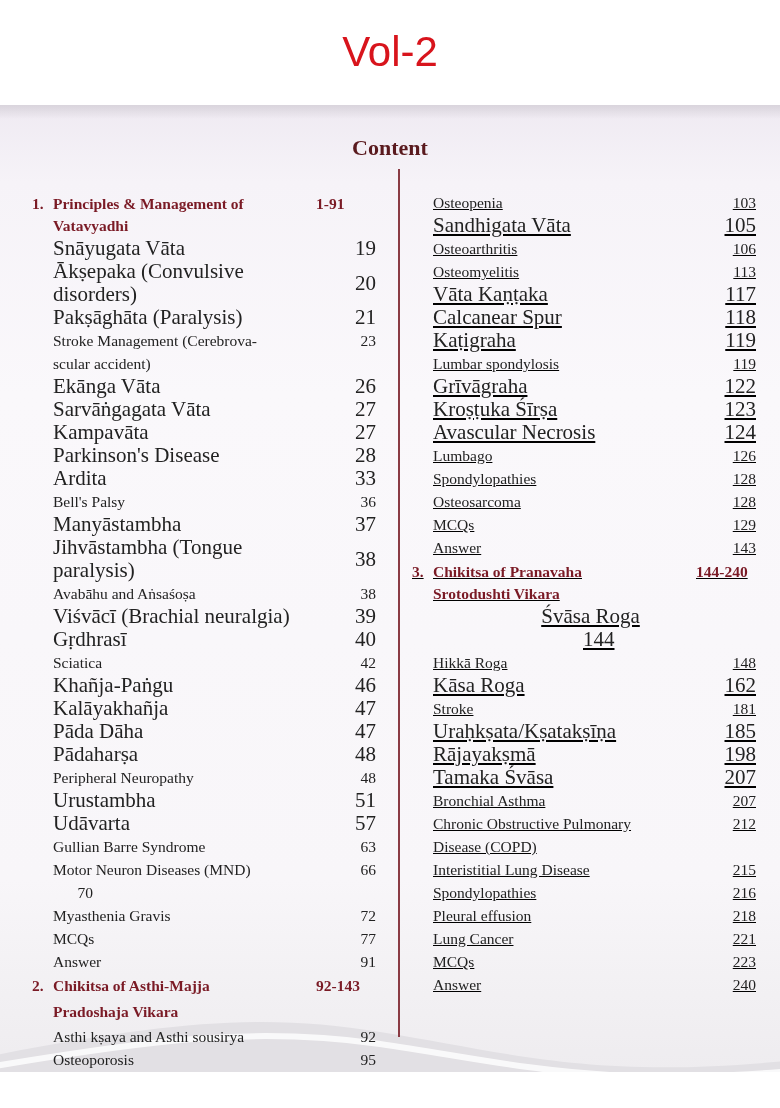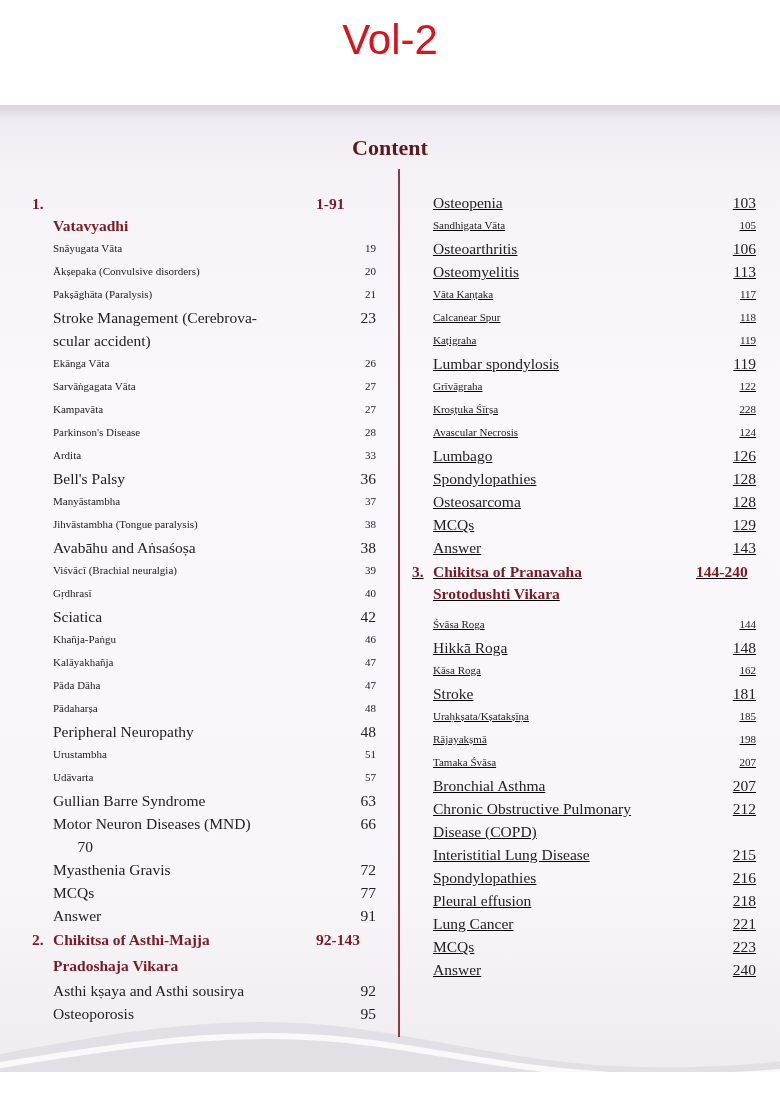--- a/index.html
+++ b/index.html
@@ -2,21 +2,21 @@
 <html><head>
 <meta charset="utf-8">
 <style>
   html, body { margin: 0; padding: 0; }
   body {
     width: 780px; height: 1108px; position: relative; overflow: hidden;
     background: #ffffff;
     font-family: "Liberation Serif", "DejaVu Serif", serif;
   }
   .vol-title {
-    position: absolute; left: 0; top: 16px; width: 780px; text-align: center;
+    position: absolute; left: 0; top: 28px; width: 780px; text-align: center;
     font-family: "Liberation Sans", "DejaVu Sans", sans-serif;
     font-size: 42px; color: #d8141c; letter-spacing: 0px;
   }
   .page-scan {
     position: absolute; left: 0; top: 105px; width: 780px; height: 967px;
     background: linear-gradient(180deg, #efeaf2 0%, #f6f3f8 8%, #faf8fb 30%, #f8f6f9 80%, #eeecef 100%);
     overflow: hidden;
   }
   .page-scan::before {
     content: ""; position: absolute; left: 0; top: 0; width: 100%; height: 14px;
@@ -33,21 +33,21 @@
   .col-left { left: 32px; width: 344px; }
   .col-right { left: 412px; width: 344px; text-decoration: underline; }
   .divider {
     position: absolute; left: 398px; top: 64px; width: 2px; height: 868px;
     background: #8a3b44;
   }
   .row { display: flex; justify-content: space-between; align-items: flex-start; }
   .item { padding-left: 21px; color: #222; font-size: 15.5px; line-height: 23px; }
   .item .label { flex: 1; padding-right: 8px; }
   .item .page { text-align: right; min-width: 40px; }
-  .item.lg { font-size: 11px; align-items: center; }
+  .item.lg { font-size: 21px; align-items: center; }
   .section { color: #7a1a25; font-weight: bold; font-size: 15.5px; line-height: 22px; }
   .section .num { display: inline-block; width: 21px; }
   .section .label { flex: 1; }
   .section .label-inner { display: flex; }
   .section .page { text-align: left; min-width: 60px; }
   .section.spaced { line-height: 26px; }
 </style>
 </head>
 <body>
 
@@ -61,20 +61,21 @@
 
   <div class="content-heading">Content</div>
 
   <div class="divider"></div>
 
   <div class="column col-left">
     <div class="row section">
       <div class="label">
         <div class="label-inner">
           <span class="num">1.</span>
+          <span>Principles &amp; Management of</span>
         </div>
         <div style="padding-left:21px">Vatavyadhi</div>
       </div>
       <span class="page">1-91</span>
     </div>
 
     <div class="row item lg">
         <span class="label">Snāyugata Vāta</span>
         <span class="page">19</span>
       </div>
@@ -247,21 +248,21 @@
     <div class="row item">
         <span class="label">Lumbar spondylosis</span>
         <span class="page">119</span>
       </div>
     <div class="row item lg">
         <span class="label">Grīvāgraha</span>
         <span class="page">122</span>
       </div>
     <div class="row item lg">
         <span class="label">Kroṣṭuka  Śīrṣa</span>
-        <span class="page">228</span>
+        <span class="page">123</span>
       </div>
     <div class="row item lg">
         <span class="label">Avascular  Necrosis</span>
         <span class="page">124</span>
       </div>
     <div class="row item">
         <span class="label">Lumbago</span>
         <span class="page">126</span>
       </div>
     <div class="row item">
@@ -285,21 +286,21 @@
       <div class="label">
         <div class="label-inner">
           <span class="num">3.</span>
           <span>Chikitsa of Pranavaha</span>
         </div>
         <div style="padding-left:21px">Srotodushti Vikara</div>
       </div>
       <span class="page">144-240</span>
     </div>
 
-    <div class="row item lg" style="margin-top:8px;">
+    <div class="row item lg" style="margin-top:0;flex-direction:column;">
         <span class="label">Śvāsa Roga</span>
         <span class="page">144</span>
       </div>
     <div class="row item">
         <span class="label">Hikkā Roga</span>
         <span class="page">148</span>
       </div>
     <div class="row item lg">
         <span class="label">Kāsa Roga</span>
         <span class="page">162</span>

